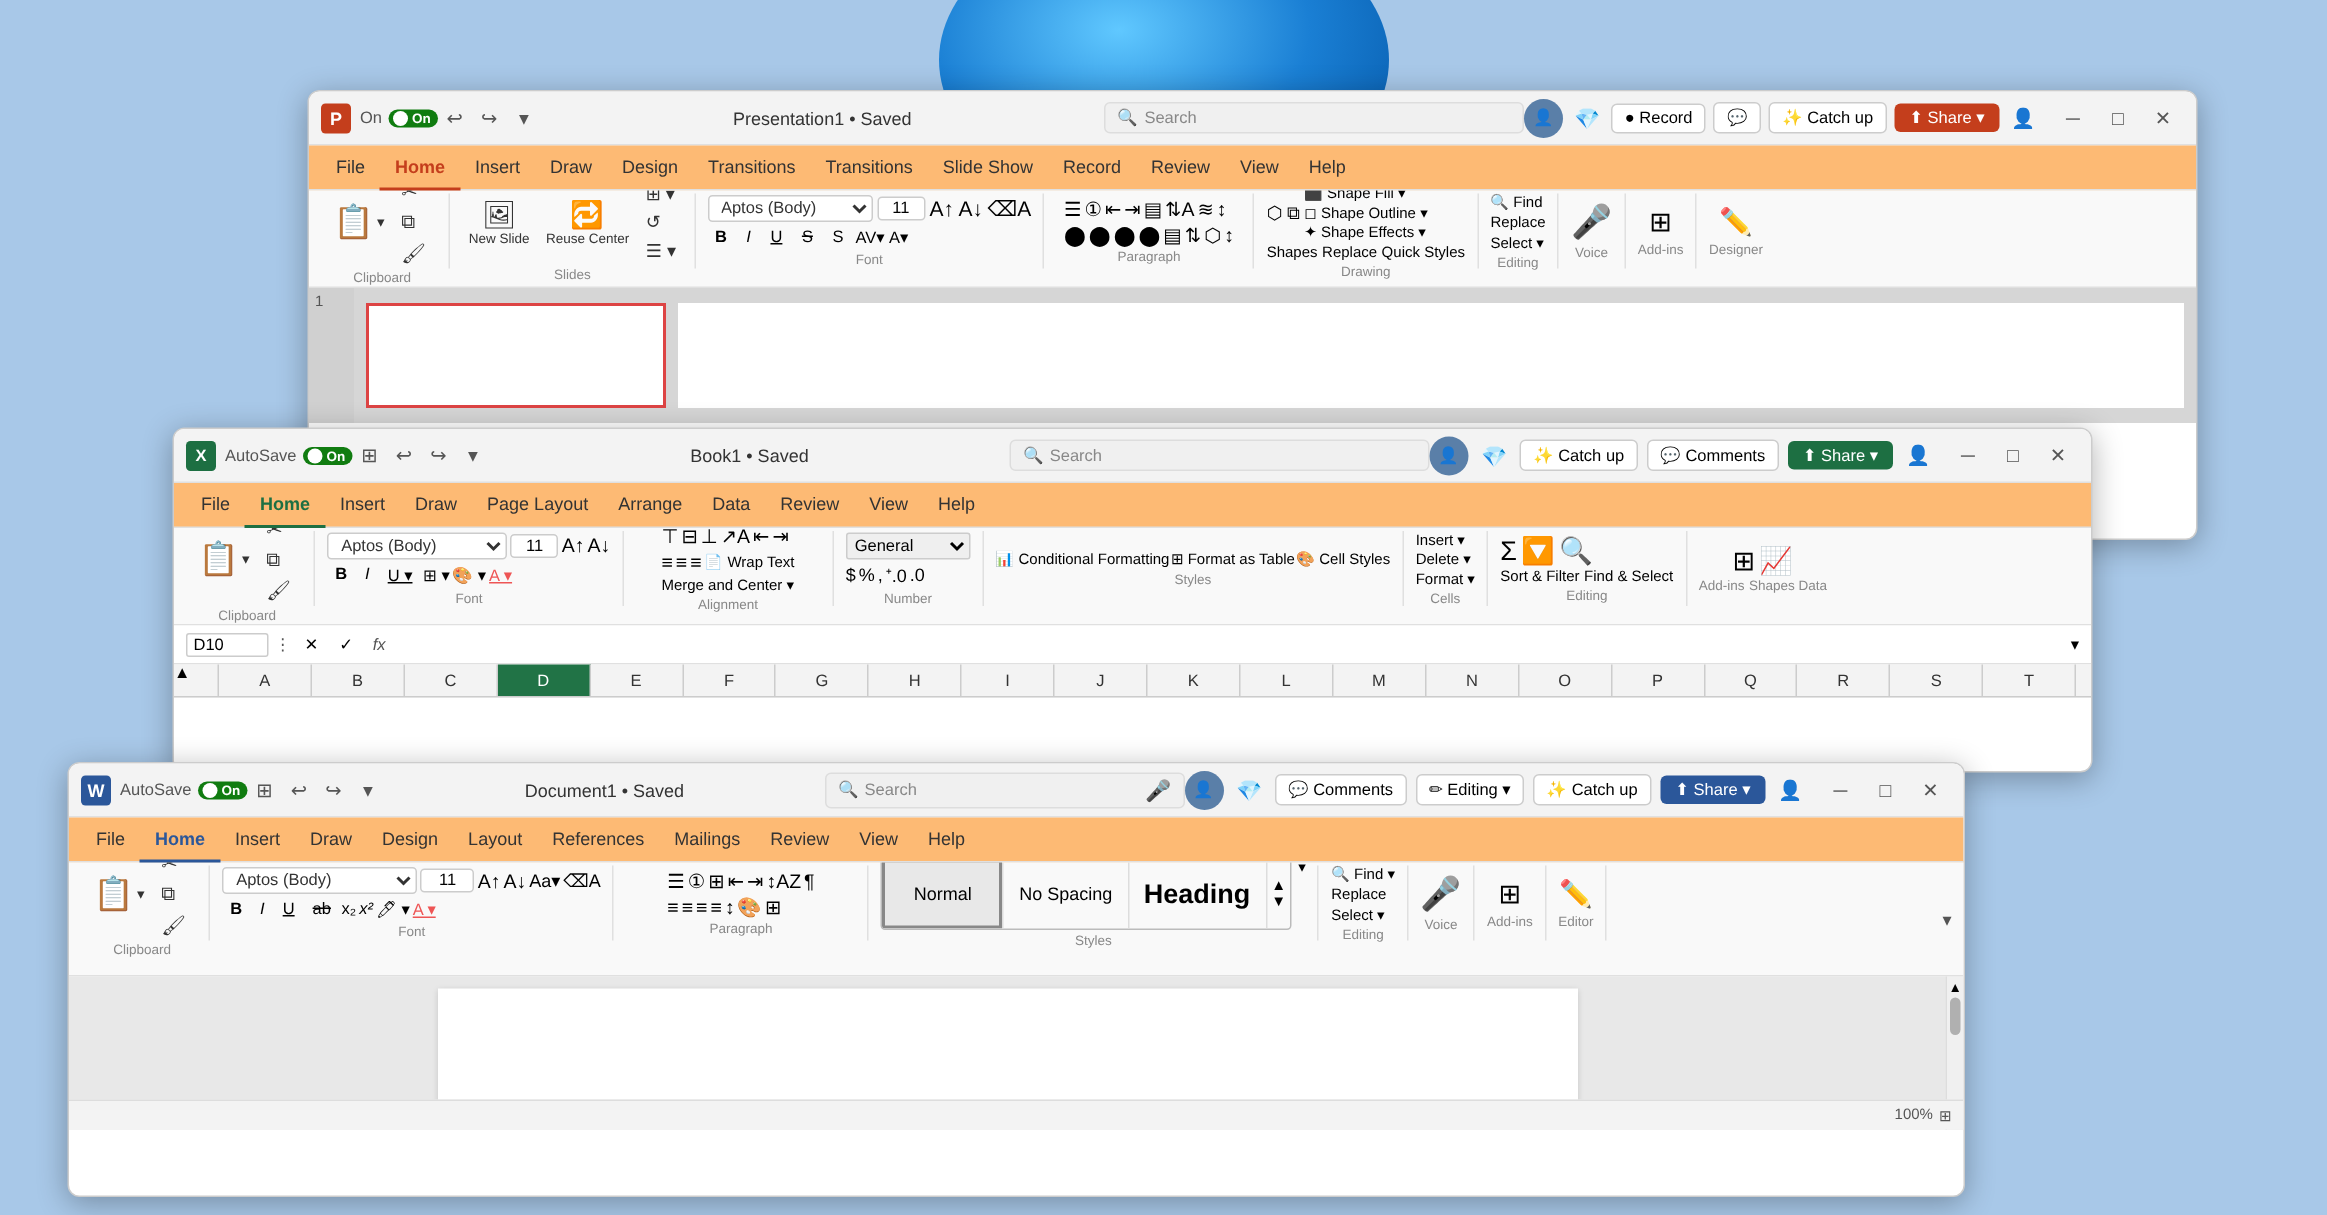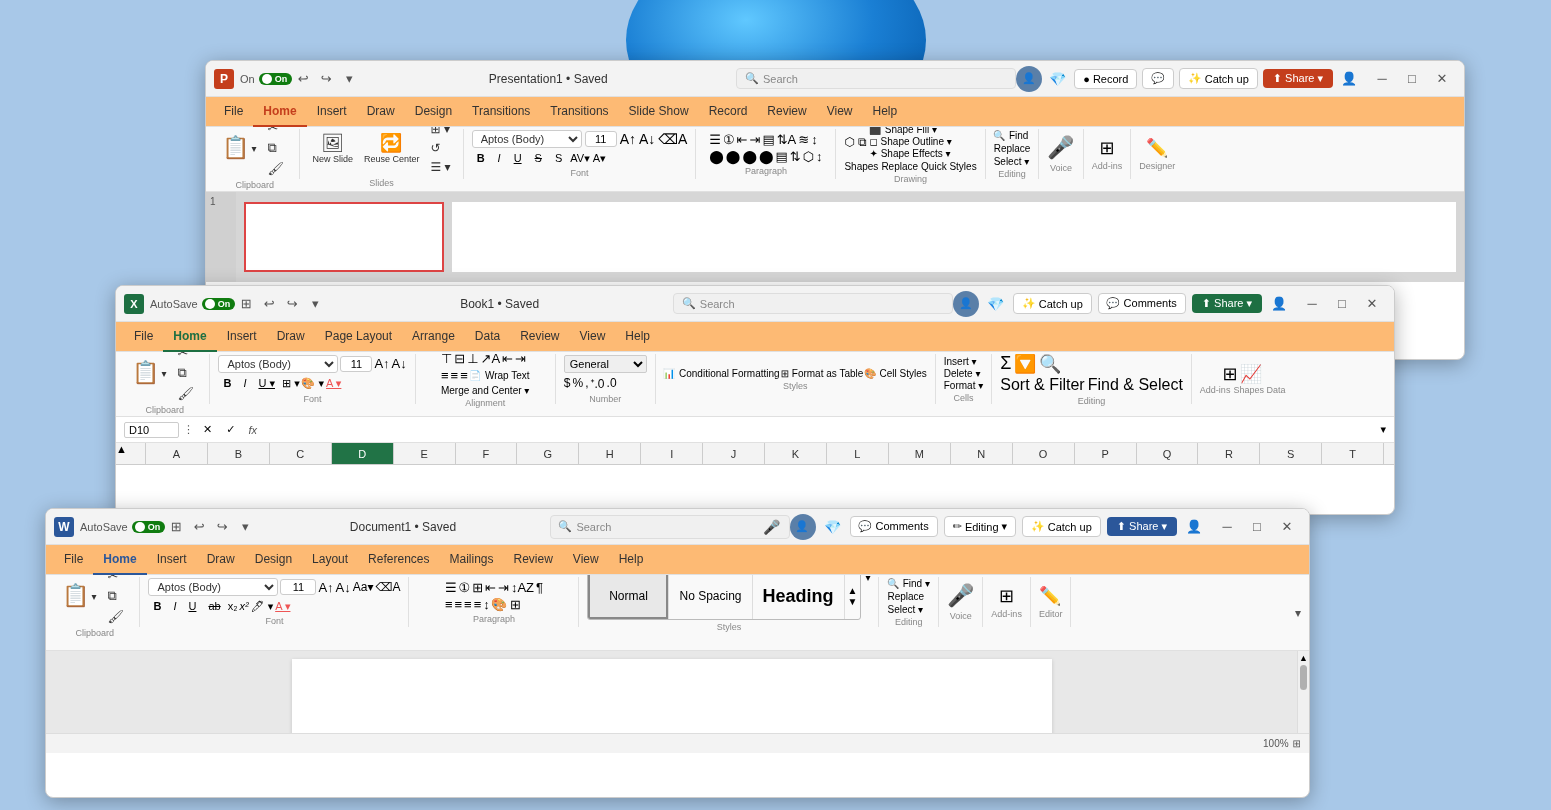--- a/index.html
+++ b/index.html
@@ -764,21 +764,21 @@
         <span class="ribbon-group-label">Cells</span>
       </div>
 
       <div class="ribbon-group">
         <div style="display:flex; flex-direction:column; gap:1px;">
           <div style="display:flex; gap:3px; align-items:center; font-size:18px;">
             <span style="cursor:pointer;">Σ</span>
             <span style="cursor:pointer;">🔽</span>
             <span style="cursor:pointer;">🔍</span>
           </div>
-          <div style="display:flex; gap:3px; font-size:16px;">
+          <div style="display:flex; gap:3px; font-size:10px;">
             <span>Sort &amp; Filter</span>
             <span>Find &amp; Select</span>
           </div>
         </div>
         <span class="ribbon-group-label">Editing</span>
       </div>
 
       <div class="ribbon-group">
         <div style="display:flex; gap:3px; font-size:18px;">
           <span style="cursor:pointer;">⊞</span>

